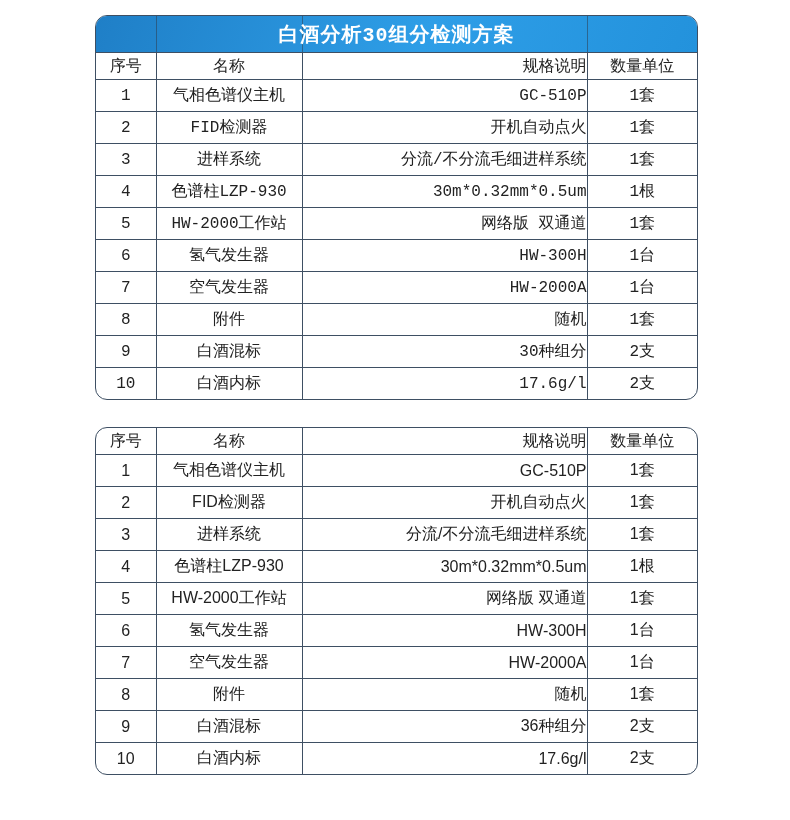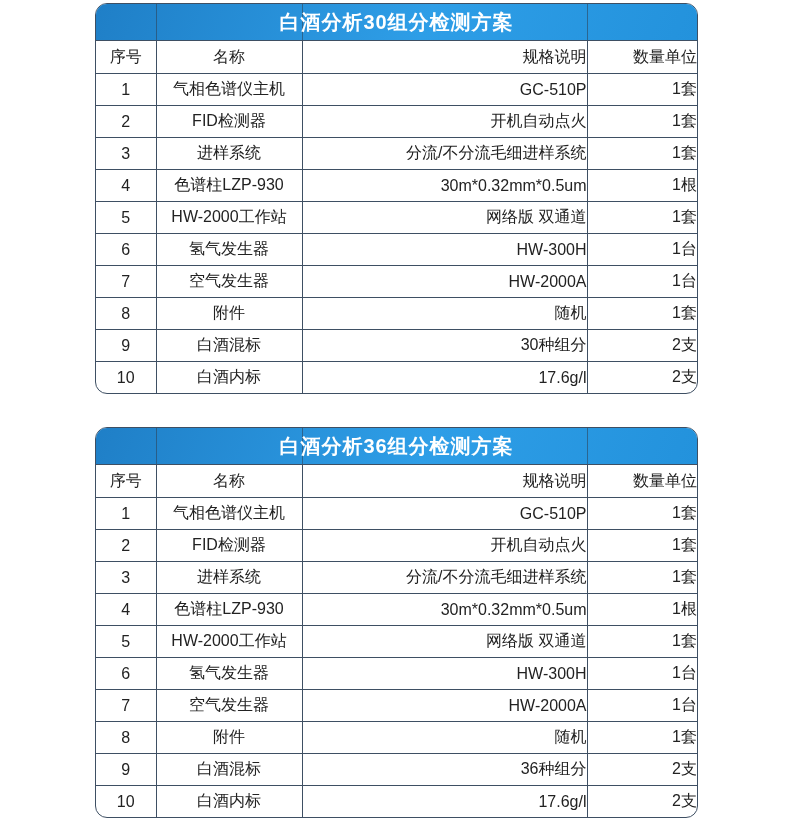--- a/index.html
+++ b/index.html
@@ -14,21 +14,21 @@
   .plan {
     position: absolute;
     left: 95px;
     width: 603px;
     box-sizing: border-box;
     border: 1px solid #3e4f63;
     border-radius: 12px;
     overflow: hidden;
     background: #ffffff;
   }
-  #plan-30 { top: 3px; }
+  #plan-30 { top: 15px; font-family: Liberation Mono, monospace; }
   #plan-36 { top: 427px; }
 
   .title-bar {
     position: relative;
     height: 36px;
     background: linear-gradient(110deg, #1f7fc7 0%, #2e9ee7 55%, #2392dc 100%);
     border-bottom: 1px solid #3e4f63;
     display: flex;
     align-items: center;
     justify-content: center;
@@ -67,28 +67,28 @@
     border-left: 1px solid #3e4f63;
     border-top: 1px solid #3e4f63;
     font-size: 16px;
     font-weight: normal;
     color: #222222;
     vertical-align: middle;
     padding: 0;
     overflow: hidden;
     white-space: nowrap;
   }
-  table.spec th { height: 32px; border-top: none; }
+  table.spec th { height: 26px; border-top: none; }
   table.spec td { height: 31px; }
   table.spec th:first-child, table.spec td:first-child { border-left: none; }
 
   .col-index { text-align: center; }
   .col-name  { text-align: center; padding-left: 11px; }
   .col-spec  { text-align: right; padding-left: 15px; }
-  .col-qty   { text-align: right; padding-left: 14px; margin-left: 32px; }
+  .col-qty   { text-align: center; padding-left: 14px; margin-left: 32px; }
 </style>
 </head>
 <body>
 
 <section class="plan" id="plan-30">
   <div class="title-bar">
     <span class="vline v1"></span>
     <span class="vline v2"></span>
     <span class="vline v3"></span>
     <span class="title-text">白酒分析30组分检测方案</span>
@@ -167,26 +167,20 @@
         <td class="col-index">10</td>
         <td class="col-name">白酒内标</td>
         <td class="col-spec">17.6g/l</td>
         <td class="col-qty">2支</td>
       </tr>
     </tbody>
   </table>
 </section>
 
 <section class="plan" id="plan-36">
-  <div class="title-bar">
-    <span class="vline v1"></span>
-    <span class="vline v2"></span>
-    <span class="vline v3"></span>
-    <span class="title-text">白酒分析36组分检测方案</span>
-  </div>
   <table class="spec">
     <colgroup>
         <col class="c1">
         <col class="c2">
         <col class="c3">
         <col class="c4">
       </colgroup>
     <thead>
       <tr>
         <th class="col-index">序号</th>

